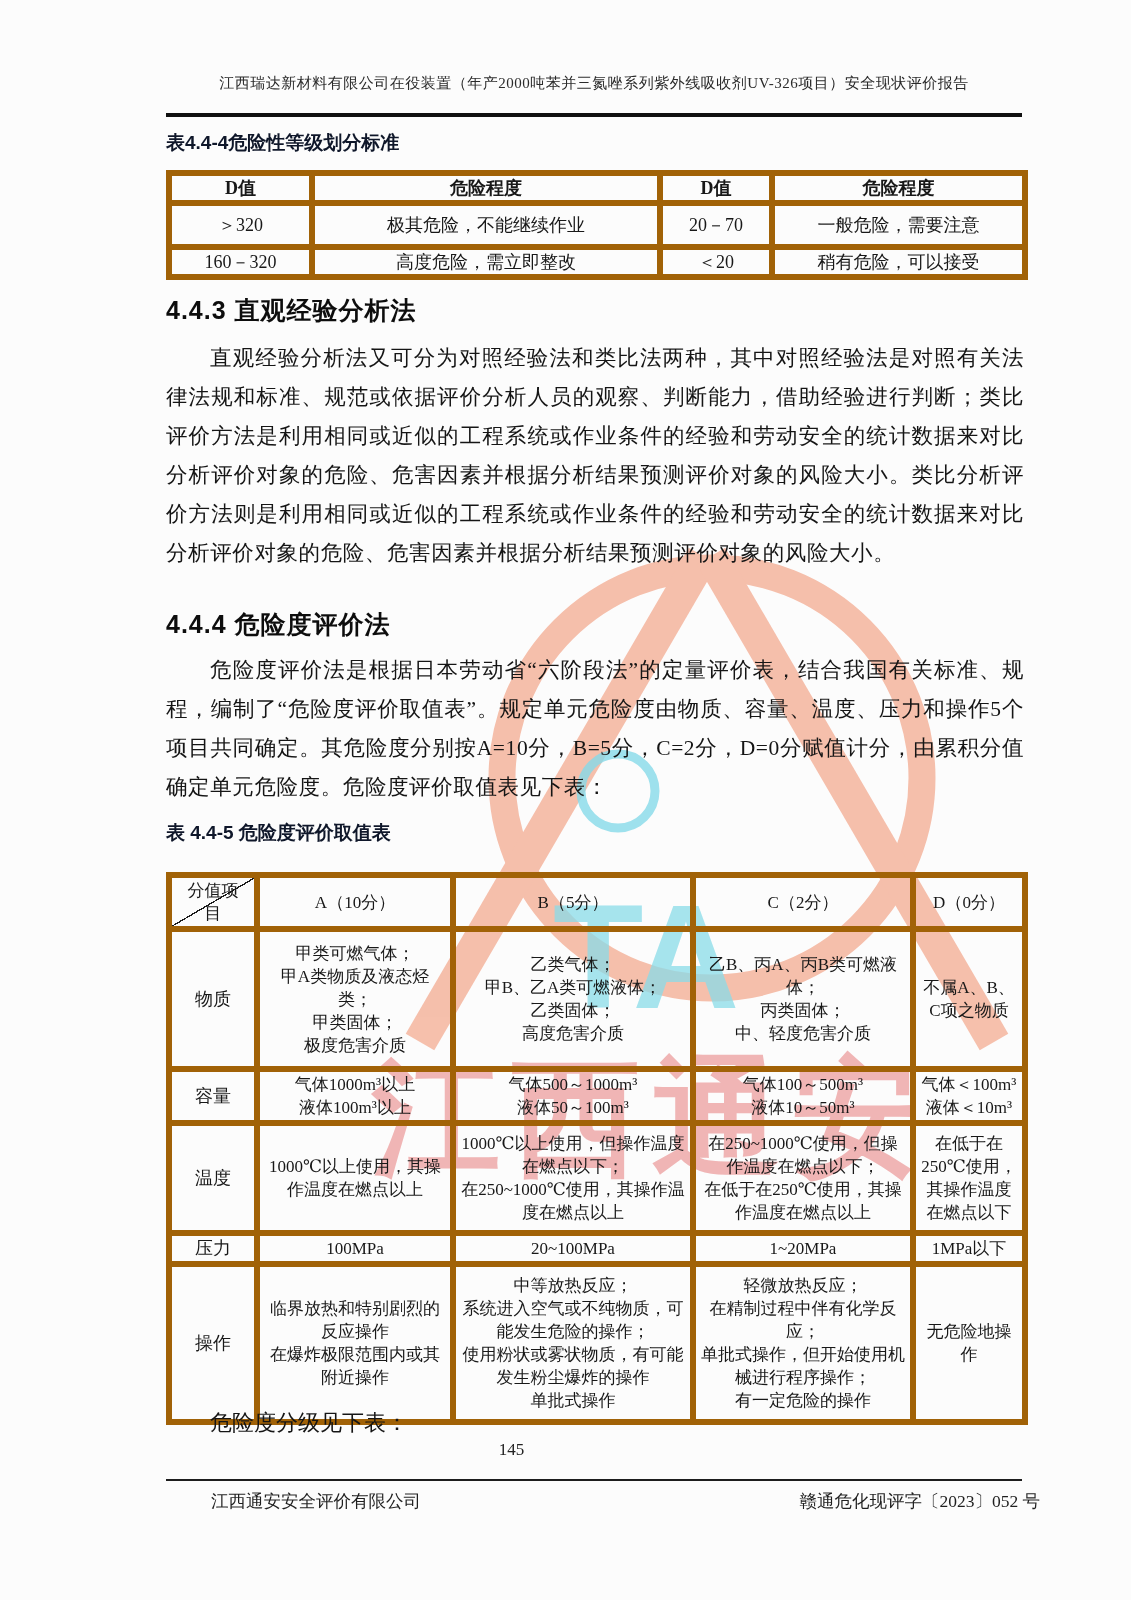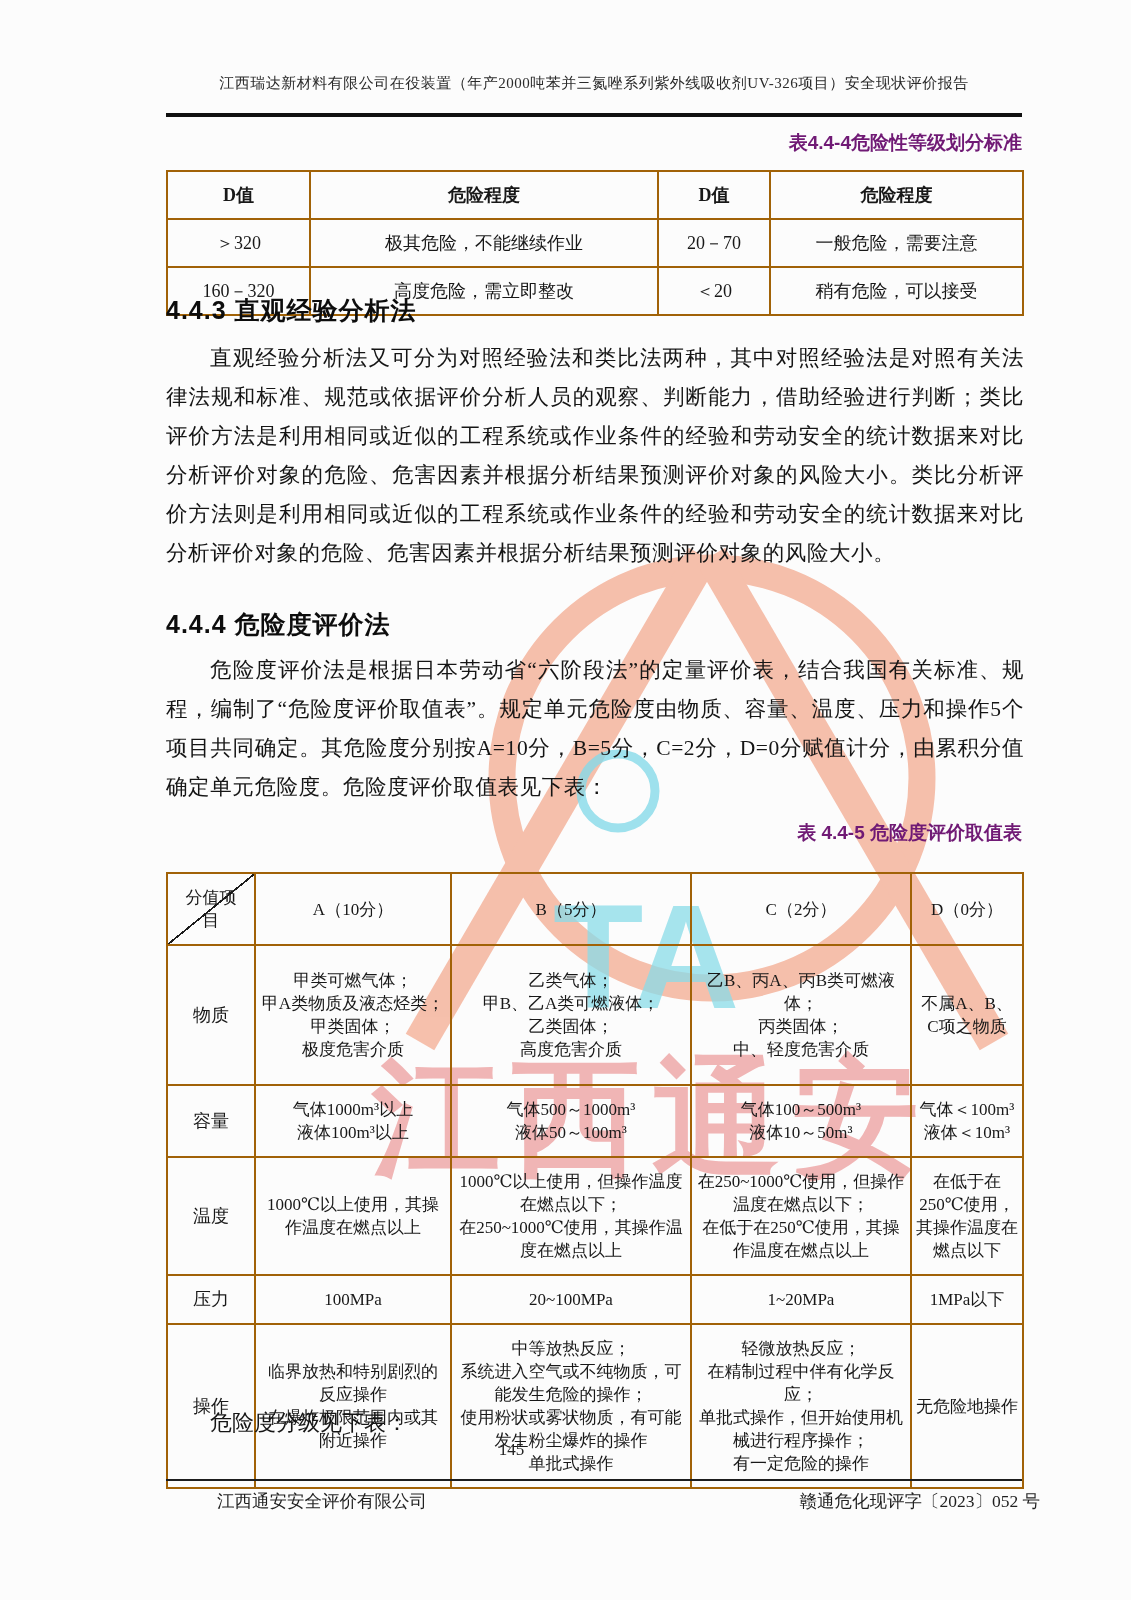--- a/index.html
+++ b/index.html
@@ -6,46 +6,46 @@
   .page{position:relative;width:1131px;height:1600px;background:#fcfcfc;overflow:hidden;
         font-family:"Liberation Serif","DejaVu Serif",serif;color:#181818;}
   .abs{position:absolute;}
   .wm{position:absolute;left:0;top:0;z-index:0;}
   .content{position:absolute;left:0;top:0;width:100%;height:100%;z-index:1;margin-left:29px;}
 
   .hdr{left:100px;top:74px;width:930px;text-align:center;font-size:15px;color:#2b2b2b;letter-spacing:.5px;}
   .rule-thick{left:137px;top:113px;width:856px;height:4px;background:#101010;}
   .rule-thin{left:137px;top:1479px;width:856px;height:2px;background:#1d1d1d;}
 
-  .tbl-title{left:137px;width:856px;text-align:right;font-weight:bold;
-             font-family:"Liberation Sans","DejaVu Sans",sans-serif;color:#701a75;}
+  .tbl-title{left:137px;width:856px;text-align:left;font-weight:bold;
+             font-family:"Liberation Sans","DejaVu Sans",sans-serif;color:#0f172a;}
   .t1title{top:130px;font-size:19px;}
   .t2title{top:820px;font-size:19px;}
 
   .sec-head{left:137px;font-family:"Liberation Sans","DejaVu Sans",sans-serif;
             font-weight:bold;font-size:25px;color:#0d0d0d;letter-spacing:1px;}
   .para{left:137px;width:858px;font-size:21.5px;line-height:39px;text-indent:44px;
         text-align:justify;word-break:break-all;letter-spacing:.6px;color:#151515;}
 
   table{border-collapse:collapse;table-layout:fixed;background:transparent;}
-  td{border:2px solid #a16207;text-align:center;vertical-align:middle;
-     padding:12px 4px;background:transparent;}
+  td{border:6px solid #a16207;text-align:center;vertical-align:middle;
+     padding:1px 4px;background:transparent;}
   .t1{left:137px;top:170px;width:856px;}
   .t1 td{font-size:18px;line-height:22px;}
   .t1 .th{font-weight:bold;}
   .t2{left:137px;top:872px;width:856px;}
   .t2 td{font-size:17px;line-height:23px;}
   .t2 .rowlab{font-size:18px;}
   .pre{white-space:pre-line;}
   .diag{background-image:linear-gradient(to bottom right,transparent 49.4%,#1c1c1c 49.4%,#1c1c1c 51%,transparent 51%);
         font-size:16px;line-height:20px;}
   .note{left:137px;top:1408px;width:856px;font-size:22px;text-indent:44px;color:#151515;}
   .pagenum{left:0;top:1440px;width:965px;text-align:center;font-size:17px;color:#222;}
   .foot{top:1489px;font-size:17.5px;color:#1f1f1f;}
-  .footL{left:188px;}
+  .footL{left:182px;}
   .footR{right:120px;}
 </style>
 </head>
 <body>
 
 <div class="page">
 
   <svg class="wm" width="1131" height="1600" viewBox="0 0 1131 1600">
     <g stroke="#f4b29a" fill="none" opacity="0.82">
       <circle cx="712" cy="778" r="210" stroke-width="27"></circle>

